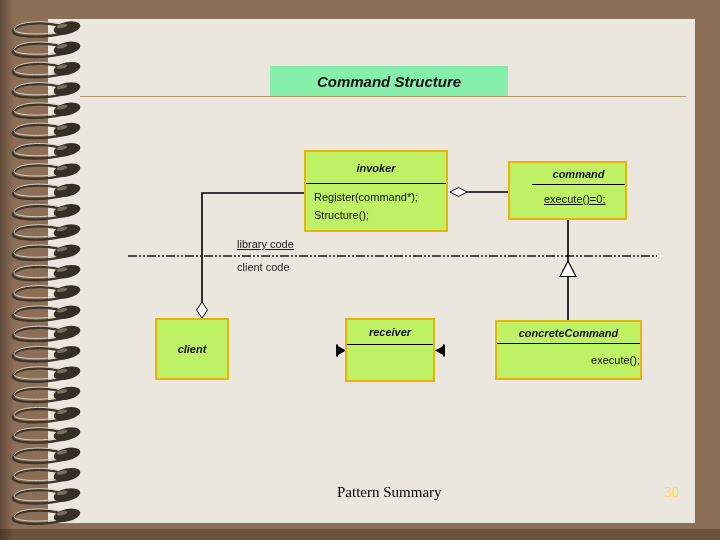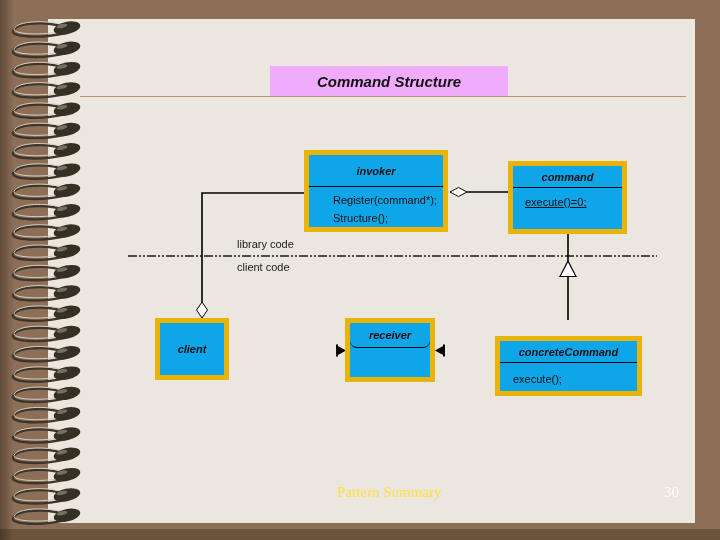--- a/index.html
+++ b/index.html
@@ -14,66 +14,66 @@
     left:48px;top:19px;width:647px;height:504px;
     background:#ebe6de;
   }
   .bottom-strip{left:0;bottom:0;width:720px;height:11px;background:#6b543e;}
   .left-shade{left:0;top:0;width:14px;height:540px;
     background:linear-gradient(90deg,rgba(25,15,5,0.38),rgba(25,15,5,0));}
   
   .title-rule{left:80px;top:96px;width:606px;height:1px;background:#b49a62;}
   .title-box{
     left:270px;top:66px;width:238px;height:30px;
-    background:#f0abfc;
+    background:#86efac;
     display:flex;align-items:center;justify-content:center;
     font:italic bold 15px "Liberation Sans",sans-serif;color:#111;
   }
   
   .uml-box{
-    background:#0ea5e9;border:5px solid #eab308;box-sizing:border-box;
+    background:#bef264;border:2px solid #eab308;box-sizing:border-box;
     color:#111;
   }
   .uml-head{
     border-bottom:1px solid #000;
     display:flex;align-items:center;justify-content:center;
     font:italic bold 11px "Liberation Sans",sans-serif;
   }
   .uml-body{font:normal 11px "Liberation Sans",sans-serif;line-height:18px;}
   .box-invoker{left:304px;top:150px;width:144px;height:82px;}
   .box-invoker .uml-head{height:31px;}
-  .box-invoker .uml-body{padding:4px 0 0 24px;}
-  .box-command{left:508px;top:161px;width:119px;height:73px;}
+  .box-invoker .uml-body{padding:4px 0 0 8px;}
+  .box-command{left:508px;top:161px;width:119px;height:59px;padding-left:22px;}
   .box-command .uml-head{height:21px;}
   .box-command .uml-body{padding:5px 0 0 12px;text-decoration:underline;}
   .box-client{
     left:155px;top:318px;width:74px;height:62px;
     display:flex;align-items:center;justify-content:center;
     font:italic bold 11px "Liberation Sans",sans-serif;
   }
   .box-receiver{left:345px;top:318px;width:90px;height:64px;}
-  .box-receiver .uml-head{height:24px;border-radius:7px;}
+  .box-receiver .uml-head{height:24px;}
   .box-receiver .uml-body{padding:6px 0 0 17px;}
-  .box-concrete{left:495px;top:320px;width:147px;height:60px;margin-top:16px;}
+  .box-concrete{left:495px;top:320px;width:147px;height:60px;}
   .box-concrete .uml-head{height:21px;}
-  .box-concrete .uml-body{padding:7px 0 0 13px;}
+  .box-concrete .uml-body{padding:7px 0 0 13px;text-align:right;}
   
   .region-label{
     font:normal 11px "Liberation Sans",sans-serif;color:#1a1a1a;
   }
-  .lbl-library{left:237px;top:238px;}
+  .lbl-library{left:237px;top:238px;text-decoration:underline;}
   .lbl-client{left:237px;top:261px;text-align:center;}
   
   .footer-text{
     left:337px;top:484px;
-    font:normal 15px "Liberation Serif",serif;color:#fde047;
+    font:normal 15px "Liberation Serif",serif;color:#000000;
   }
   .page-number{
     left:664px;top:484px;
-    font:normal 15px "Liberation Serif",serif;color:#ffffff;
+    font:normal 15px "Liberation Serif",serif;color:#fde047;
   }
   svg.overlay{left:0;top:0;pointer-events:none;}
   svg.coils{left:0;top:0;pointer-events:none;}
 </style>
 </head>
 <body>
 
 <div class="abs page"></div>
 <div class="abs bottom-strip"></div>
 <div class="abs left-shade"></div>

